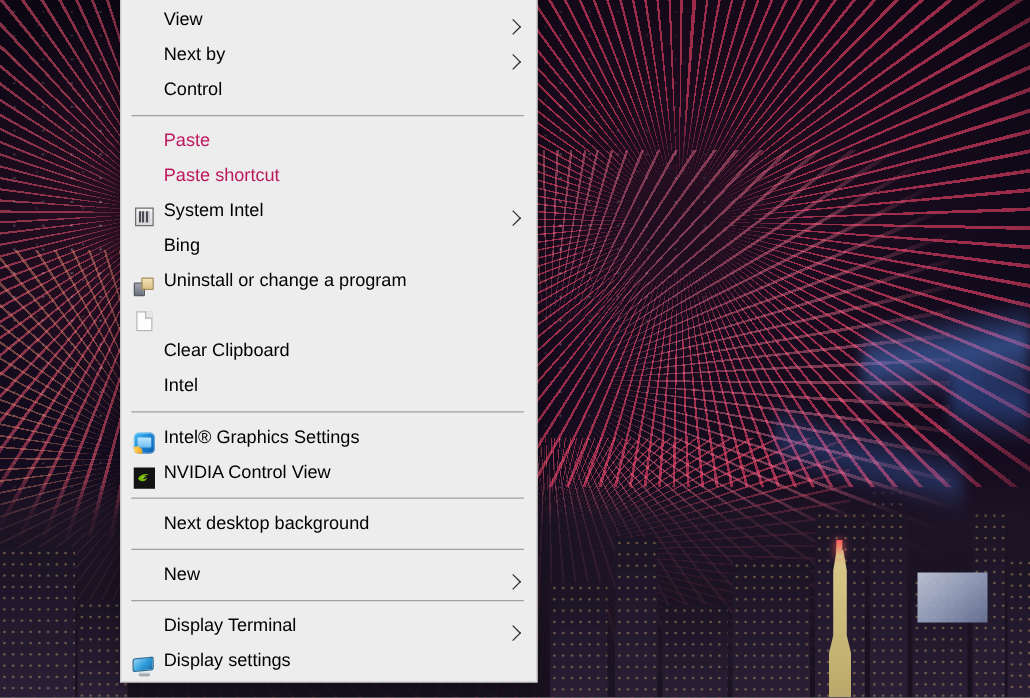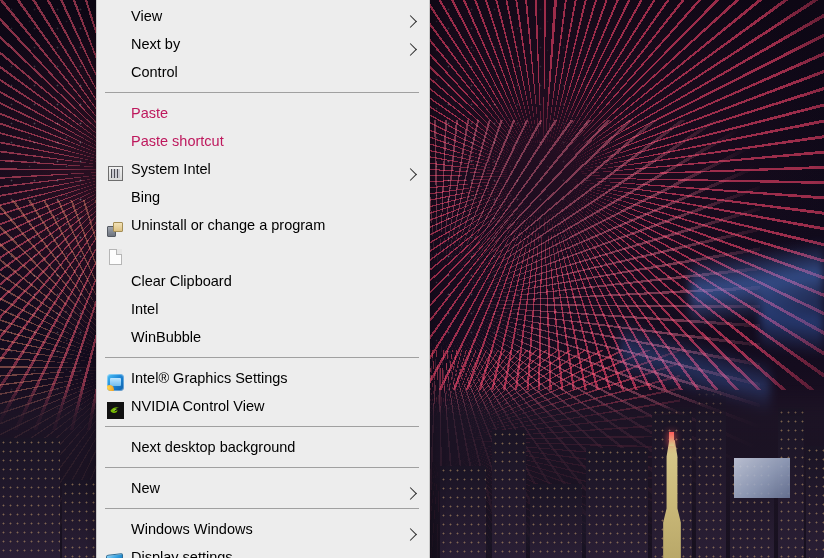--- a/index.html
+++ b/index.html
@@ -412,24 +412,20 @@
         </span>
       </div>
       <div class="menu-item">
         <span class="mi-icon"></span>
         <span class="mi-label">Clear Clipboard</span>
       </div>
       <div class="menu-item">
         <span class="mi-icon"></span>
         <span class="mi-label">Intel</span>
       </div>
-      <div class="menu-item">
-        <span class="mi-icon"></span>
-        <span class="mi-label">WinBubble</span>
-      </div>
       <div class="menu-sep"></div>
       <div class="menu-item">
         <span class="mi-icon">
           <span class="icon-intel"></span>
         </span>
         <span class="mi-label">Intel® Graphics Settings</span>
       </div>
       <div class="menu-item">
         <span class="mi-icon">
           <span class="icon-nvidia">
@@ -448,21 +444,21 @@
       </div>
       <div class="menu-sep"></div>
       <div class="menu-item">
         <span class="mi-icon"></span>
         <span class="mi-label">New</span>
         <span class="mi-arrow"></span>
       </div>
       <div class="menu-sep"></div>
       <div class="menu-item">
         <span class="mi-icon"></span>
-        <span class="mi-label">Windows Windows</span>
+        <span class="mi-label">Display Terminal</span>
         <span class="mi-arrow"></span>
       </div>
       <div class="menu-item">
         <span class="mi-icon">
           <span class="icon-display"></span>
         </span>
         <span class="mi-label">Display settings</span>
       </div>
     </div>
 

